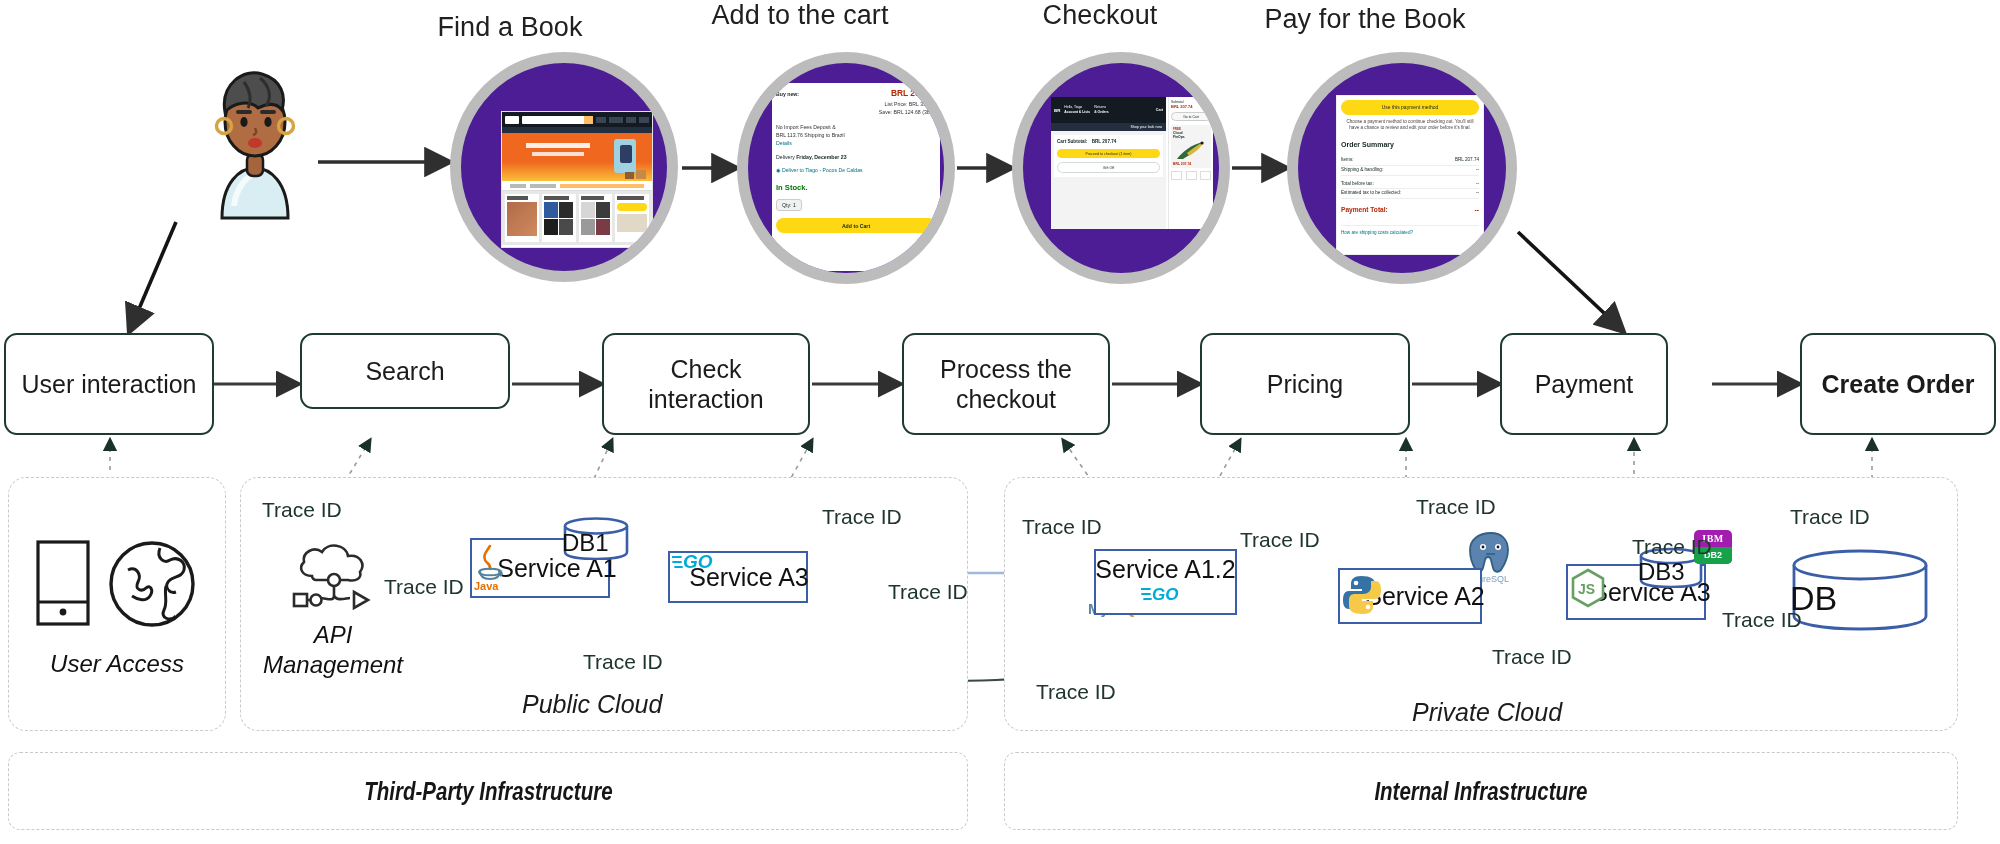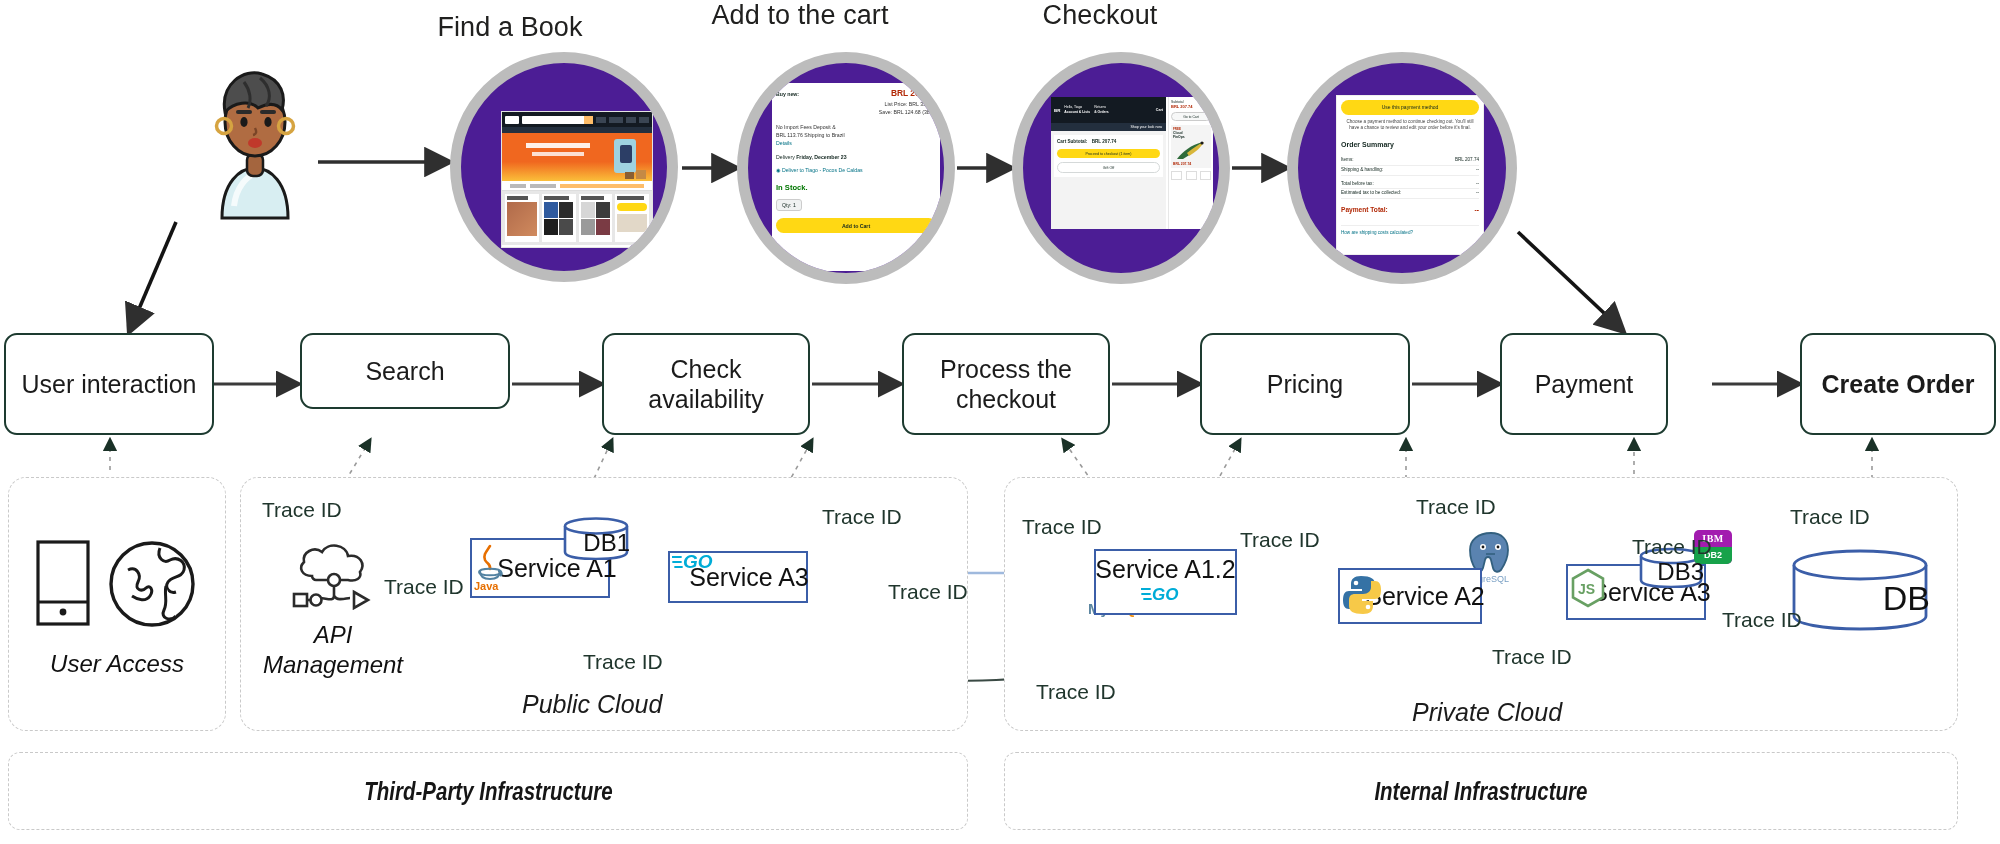--- a/index.html
+++ b/index.html
@@ -38,21 +38,21 @@
        align-items:center;justify-content:center;box-sizing:border-box;}
   .svc .label{font-size:25px;color:#111;white-space:nowrap;line-height:1;}
   .svc.stacked{flex-direction:column;justify-content:center;gap:1px;}
 
   
   .trace{position:absolute;font-size:21px;color:#20362d;white-space:nowrap;}
   .cap-it{position:absolute;font-style:italic;font-size:24px;color:#111;
           text-align:center;white-space:nowrap;line-height:1.2;}
 
   
-  .cyl{position:absolute;display:flex;align-items:center;justify-content:flex-end;}
+  .cyl{position:absolute;display:flex;align-items:center;justify-content:flex-start;}
   .cyl .txt{position:relative;font-size:24px;color:#111;z-index:3;}
   .cyl.big .txt{font-size:34px;}
 
   .badge-db2{position:absolute;width:38px;height:34px;border-radius:5px;overflow:hidden;
              background:#a21caf;}
   .badge-db2 .t{height:17px;color:#fff;font-size:10px;font-weight:bold;text-align:center;
                 line-height:17px;letter-spacing:.5px;font-family:"Liberation Serif",serif;}
   .badge-db2 .b{height:17px;background:#17a24a;color:#fff;font-size:9px;font-weight:bold;
                 text-align:center;line-height:17px;}
 
@@ -142,20 +142,21 @@
       <ellipse cx="55" cy="83" rx="7" ry="5" fill="#c0392b"></ellipse>
 
       <circle cx="24" cy="66" r="7.5" fill="none" stroke="#d6a441" stroke-width="3.5"></circle>
       <circle cx="86" cy="66" r="7.5" fill="none" stroke="#d6a441" stroke-width="3.5"></circle>
     </svg>
   </div>
 
   <div class="journey-title" style="left:400px;top:12px;width:220px;">Find a Book</div>
   <div class="journey-title" style="left:650px;top:0px;width:300px;">Add to the cart</div>
   <div class="journey-title" style="left:990px;top:0px;width:220px;">Checkout</div>
+  <div class="journey-title" style="left:1200px;top:4px;width:330px;">Pay for the Book</div>
 
   <div class="ring" style="left:450px;top:52px;width:228px;height:230px;">
     <div class="shot" style="left:40px;top:48px;width:150px;height:135px;border:1px solid #e3e3e3;">
 
       <div style="height:15px;background:#131a22;display:flex;align-items:center;padding:0 3px;gap:3px;">
         <div style="width:14px;height:8px;background:#fff;border-radius:1px;"></div>
         <div style="flex:1;height:8px;background:#fff;border-radius:1px;position:relative;">
           <div style="position:absolute;right:0;top:0;width:9px;height:8px;background:#febd69;"></div>
         </div>
         <div style="width:10px;height:6px;background:#3a4553;"></div>
@@ -325,21 +326,21 @@
   </div>
 
   <div class="pbox" style="left:4px;top:333px;width:210px;height:102px;">
     <span>User interaction</span>
     </div>
   <div class="pbox" style="left:300px;top:333px;width:210px;height:76px;">
     <span>Search</span>
     </div>
   <div class="pbox" style="left:602px;top:333px;width:208px;height:102px;white-space:pre-line;">
     <span style="white-space:pre-line;">Check
-availability</span></div>
+interaction</span></div>
   <div class="pbox" style="left:902px;top:333px;width:208px;height:102px;white-space:pre-line;">
     <span style="white-space:pre-line;">Process the
 checkout</span></div>
   <div class="pbox" style="left:1200px;top:333px;width:210px;height:102px;">
     <span>Pricing</span>
     </div>
   <div class="pbox" style="left:1500px;top:333px;width:168px;height:102px;">
     <span>Payment</span>
     </div>
   <div class="pbox" style="left:1800px;top:333px;width:196px;height:102px;font-weight:bold;">

